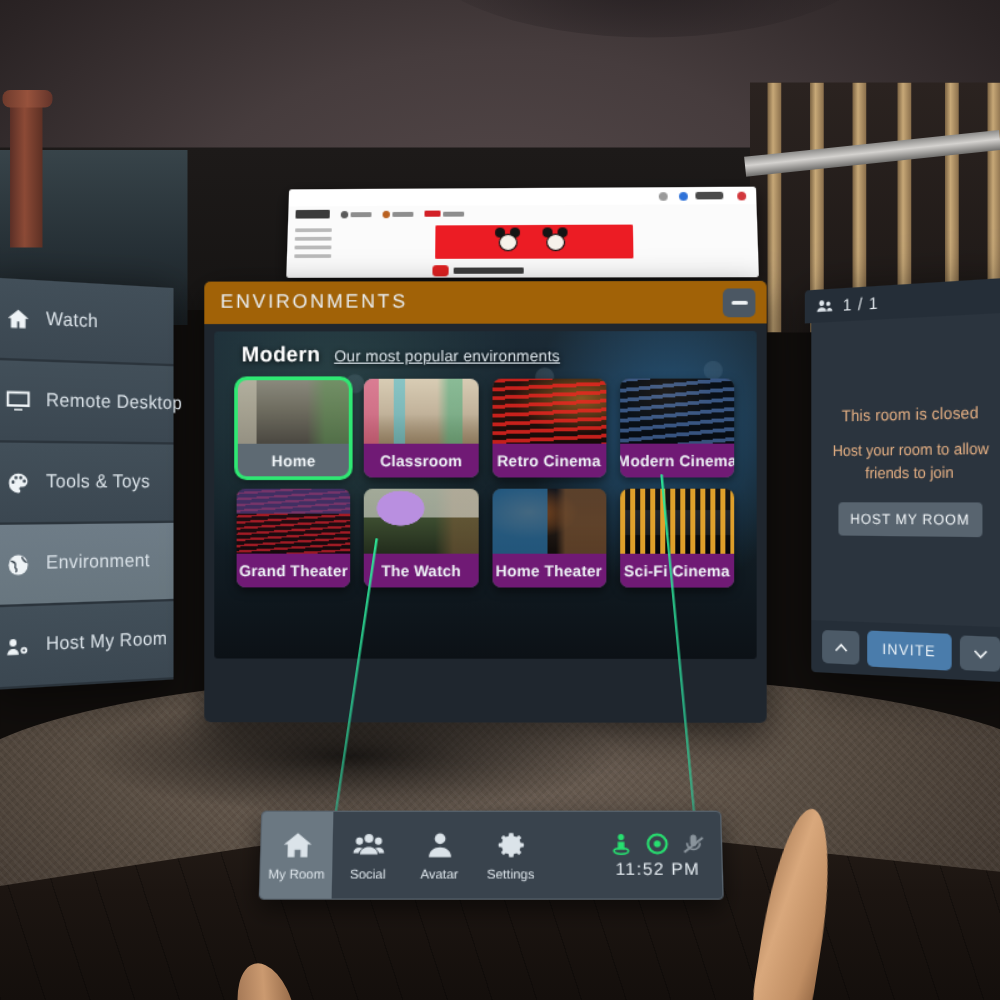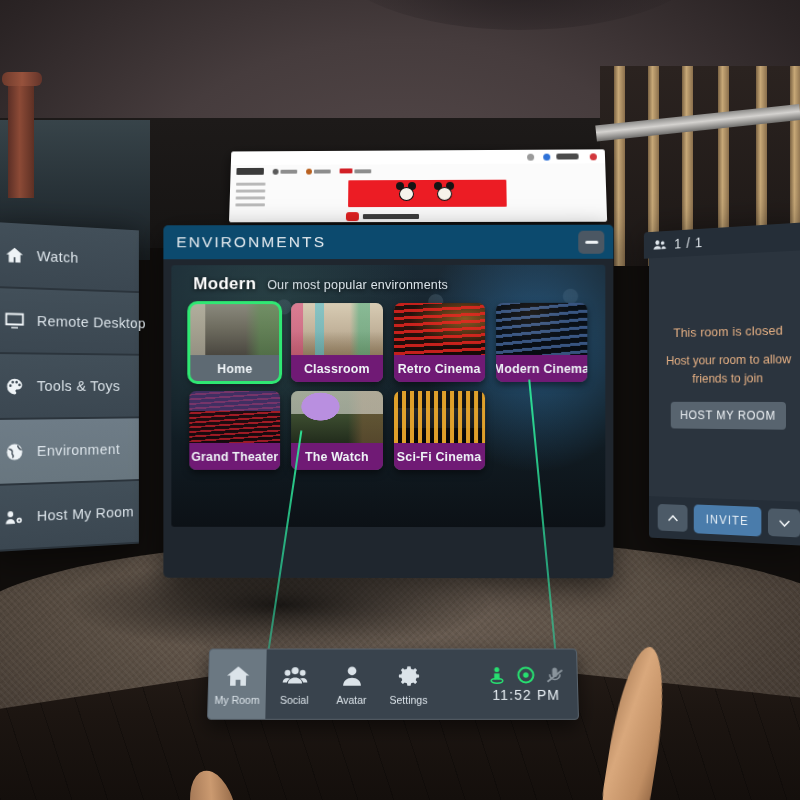--- a/index.html
+++ b/index.html
@@ -146,21 +146,21 @@
   
   .env-panel {
     position: absolute; left: 163px; top: 225px; width: 450px; height: 353px;
     background: #1f262e;
     border-radius: 5px;
     transform: perspective(1400px) rotateY(-0.6deg);
     box-shadow: 0 10px 30px rgba(0,0,0,.6);
     overflow: hidden;
   }
   .env-header {
-    height: 34px; background: #0c4a6e; display: flex; align-items: center;
+    height: 34px; background: #a16207; display: flex; align-items: center;
     justify-content: space-between; padding: 0 9px 0 13px;
   }
   .env-title { color: #e9eef2; font-size: 15.5px; letter-spacing: 2.1px; }
   .minimize-btn {
     width: 26px; height: 23px; border-radius: 5px;
     background: #4b5763; display: flex; align-items: center; justify-content: center;
   }
   .minimize-btn i { display: block; width: 13px; height: 3px; background: #eef2f5; border-radius: 2px; }
 
   .env-body {
@@ -176,21 +176,21 @@
     background-image:
       radial-gradient(circle at 10% 22%, rgba(160,190,210,.16) 0 6px, rgba(0,0,0,0) 7px),
       radial-gradient(circle at 26% 16%, rgba(160,190,210,.13) 0 7px, rgba(0,0,0,0) 8px),
       radial-gradient(circle at 43% 25%, rgba(150,180,200,.12) 0 6px, rgba(0,0,0,0) 7px),
       radial-gradient(circle at 61% 14%, rgba(170,200,220,.15) 0 7px, rgba(0,0,0,0) 8px),
       radial-gradient(circle at 77% 22%, rgba(160,190,215,.13) 0 6px, rgba(0,0,0,0) 7px),
       radial-gradient(circle at 92% 12%, rgba(150,185,210,.12) 0 7px, rgba(0,0,0,0) 8px);
   }
   .popular-row { position: relative; padding: 9px 0 0 22px; display: flex; align-items: baseline; gap: 11px; }
   .popular-title { color: #ffffff; font-size: 17px; font-weight: bold; letter-spacing: .3px; text-shadow: 0 1px 4px rgba(0,0,0,.8); }
-  .popular-sub { color: #dde6ec; font-size: 12.5px; letter-spacing: .2px; text-shadow: 0 1px 4px rgba(0,0,0,.9); }
+  .popular-sub { color: #dde6ec; font-size: 12.5px; letter-spacing: .2px; text-shadow: 0 1px 4px rgba(0,0,0,.9); text-decoration: underline; }
 
   .tile-grid {
     position: relative; margin: 9px 0 0 0; padding: 0 18px;
     display: grid; grid-template-columns: repeat(4, 1fr); gap: 9px 11px; font-weight: bold;
   }
   .tile {
     border-radius: 7px; overflow: hidden; background: #5c6870;
     box-shadow: 0 3px 7px rgba(0,0,0,.5);
   }
   .tile.selected { outline: 3px solid #2fe873; outline-offset: -1px; border-radius: 8px; }
@@ -478,20 +478,24 @@
         </div>
         <div class="tile">
           <div class="tile-thumb th-grand"></div>
           <div class="tile-label">Grand Theater</div>
         </div>
         <div class="tile">
           <div class="tile-thumb th-woods"></div>
           <div class="tile-label">The Watch</div>
         </div>
         <div class="tile">
+          <div class="tile-thumb th-hometheater"></div>
+          <div class="tile-label">Home Theater</div>
+        </div>
+        <div class="tile">
           <div class="tile-thumb th-scifi"></div>
           <div class="tile-label">Sci-Fi Cinema</div>
         </div>
       </div>
     </div>
 
   </div>
 
   <div class="room-panel">
     <div class="room-header">

